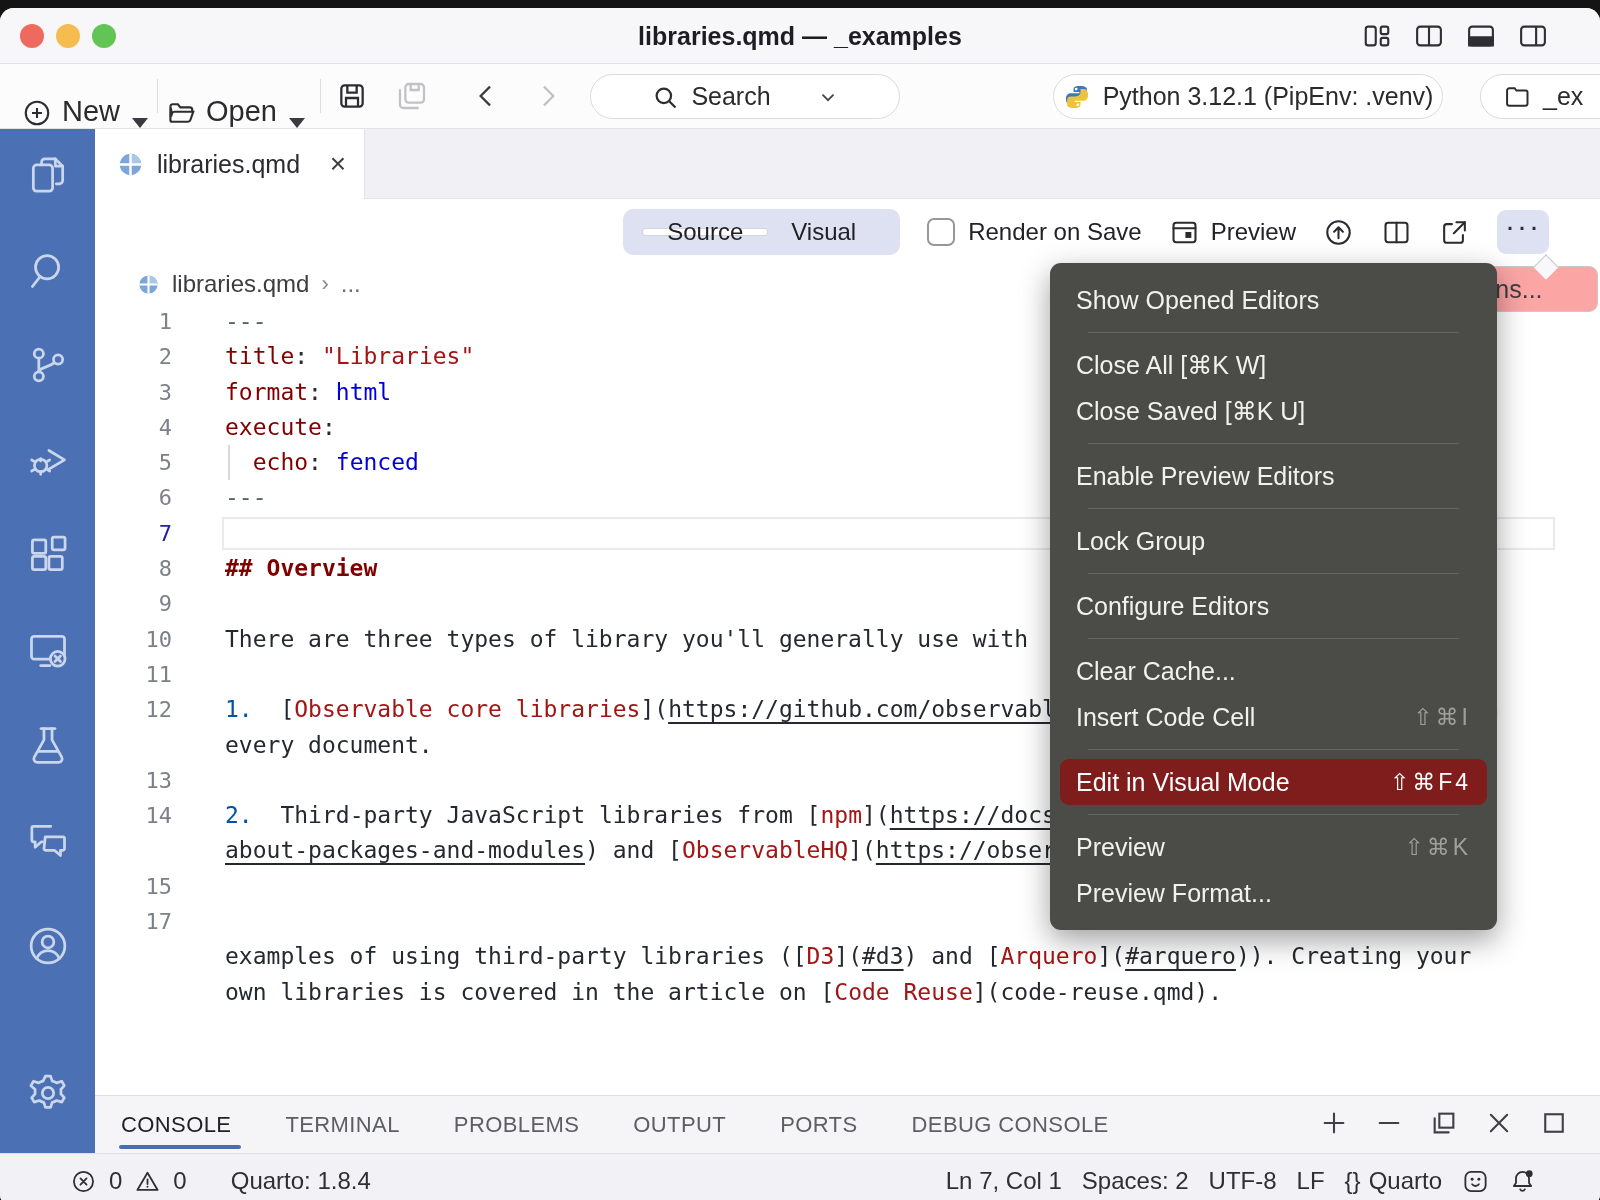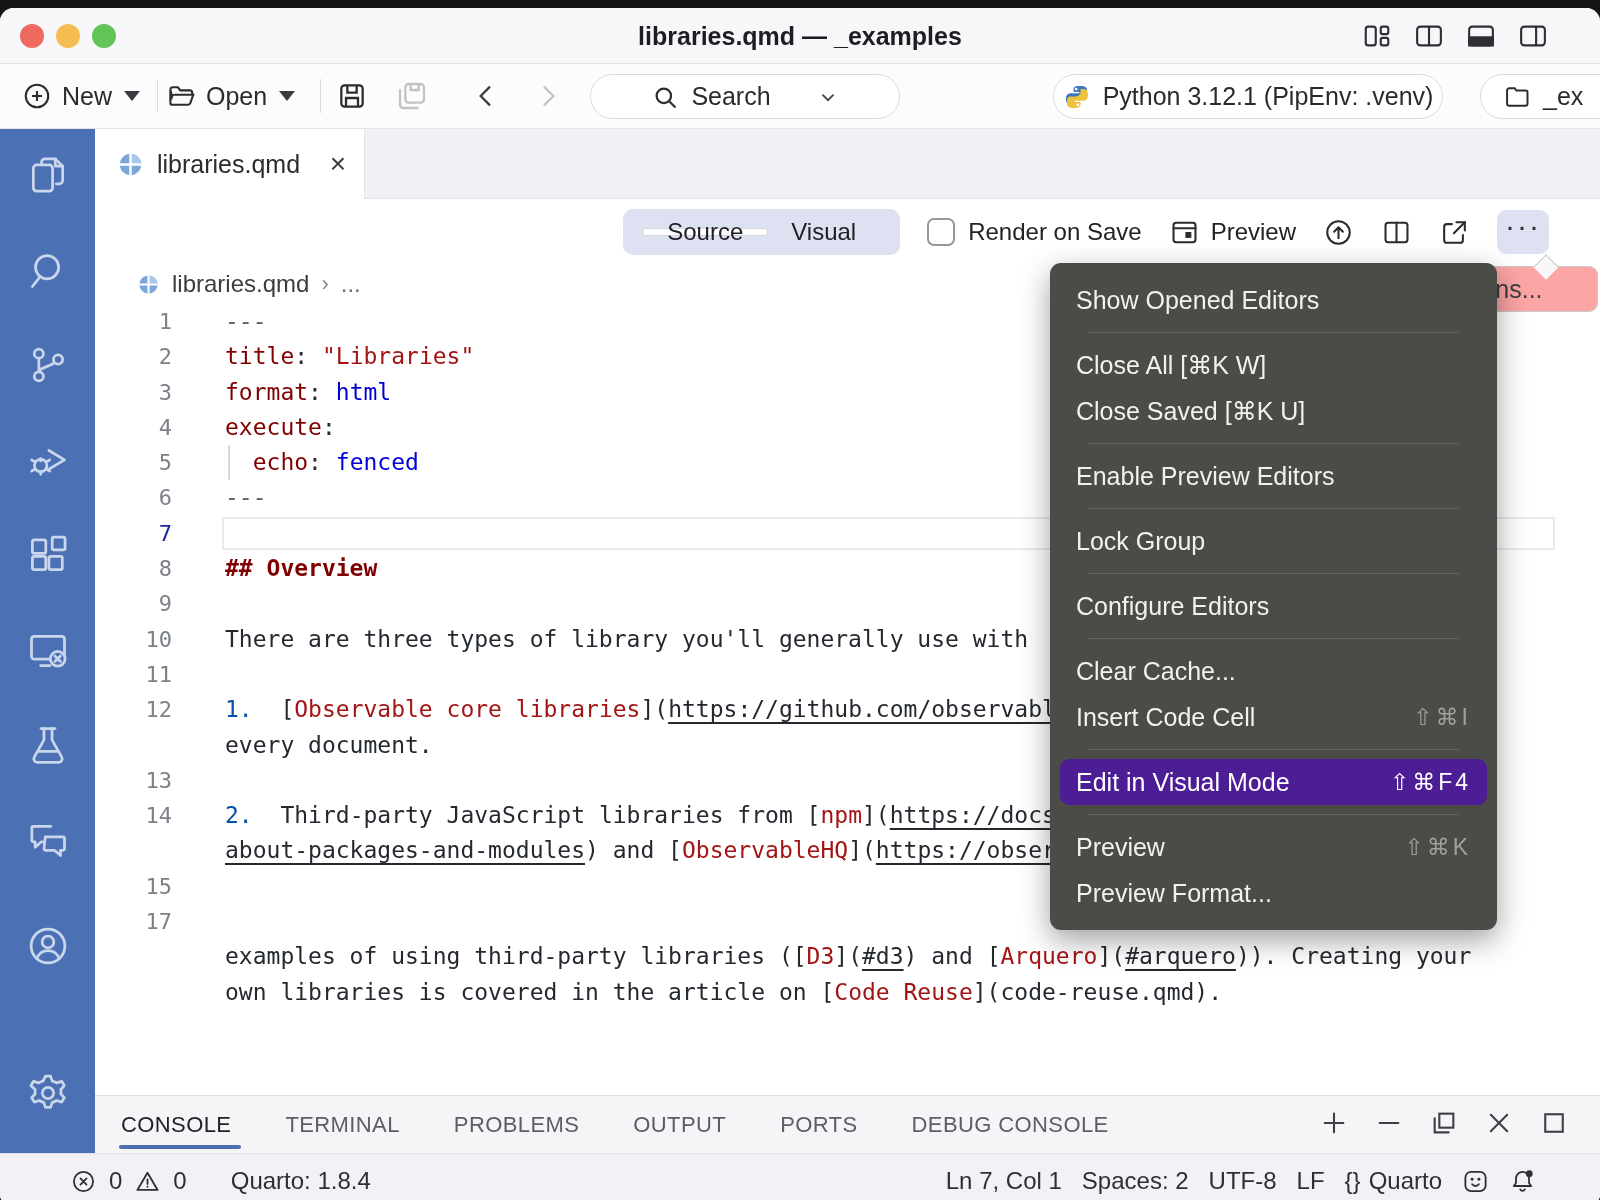--- a/index.html
+++ b/index.html
@@ -13,21 +13,21 @@
   .tl.red{left:20px;background:#ee6a5f;}
   .tl.yellow{left:56px;background:#f5bd4f;}
   .tl.green{left:92px;background:#61c454;}
   .win-title{position:absolute;left:0;right:0;top:0;height:56px;line-height:56px;text-align:center;
     font-size:25px;font-weight:600;color:#1d1d22;}
   .win-icons{position:absolute;right:52px;top:13px;display:flex;gap:22px;}
   .win-icons svg{width:30px;height:30px;stroke:#2f2f34;fill:none;stroke-width:1.7;}
 
   
   .toolbar{position:absolute;left:0;top:56px;width:1600px;height:65px;background:#fcfcfd;border-bottom:1px solid #e2e2e7;}
-  .tbtn{position:absolute;top:0;height:64px;display:flex;align-items:center;gap:10px;font-size:25px;color:#2a2a2f;}
+  .tbtn{position:absolute;top:0;height:64px;display:flex;align-items:flex-end;gap:10px;font-size:29px;color:#2a2a2f;}
   .tbtn svg{width:30px;height:30px;stroke:#2c2c31;fill:none;stroke-width:1.7;}
   .tbtn .caret{width:0;height:0;border-left:8px solid transparent;border-right:8px solid transparent;border-top:10px solid #3a3a40;margin-left:2px;}
   .tsep{position:absolute;top:15px;width:1px;height:34px;background:#dcdce1;}
   .ticon{position:absolute;top:16px;width:32px;height:32px;}
   .ticon svg{width:32px;height:32px;fill:none;stroke-width:1.7;}
   .pill{position:absolute;top:10px;height:45px;background:#fff;border:1.5px solid #dadade;border-radius:23px;
     display:flex;align-items:center;justify-content:center;gap:12px;font-size:25px;color:#2a2a2f;}
   .pill svg{width:28px;height:28px;}
 
   
@@ -77,21 +77,21 @@
   .tok-num{color:#0451a5}.tok-link{color:#a31515}
   .tok-url{color:#24292f;text-decoration:underline;text-underline-offset:5px;text-decoration-thickness:1.5px;}
   .tok-txt,.tok-pun{color:#24292f}.tok-head{color:#800000;font-weight:bold}
 
   
   .menu{position:absolute;left:1050px;top:255px;width:447px;background:#4b4b48;border-radius:11px;
     padding:14px 0;box-shadow:0 10px 30px rgba(0,0,0,.38);z-index:60;}
   .mi{height:46px;display:flex;align-items:center;justify-content:space-between;padding:0 26px;
     font-size:25px;color:#f1f1ee;}
   .mi .sc{color:#a0a09b;letter-spacing:3px;font-size:23px;}
-  .mi.sel{background:#4c1d95;margin:0 10px;padding:0 16px;border-radius:9px;color:#fff;}
+  .mi.sel{background:#7f1d1d;margin:0 10px;padding:0 16px;border-radius:9px;color:#fff;}
   .mi.sel .sc{color:#fff;}
   .msep{height:1px;background:#646460;margin:9px 38px;}
   .tooltip{position:absolute;left:1440px;top:258px;width:158px;height:46px;background:#fca5a5;border:1px solid #c8c8cd;
     border-radius:9px;z-index:40;font-size:25px;color:#3c3c41;line-height:44px;text-align:center;padding-right:14px;}
   .tipcaret{position:absolute;left:1537px;top:250px;width:18px;height:18px;background:#f8f8fa;
     border-left:1px solid #c8c8cd;border-top:1px solid #c8c8cd;transform:rotate(45deg);z-index:41;}
 
   
   .panelbar{position:absolute;left:95px;top:1087px;width:1505px;height:58px;background:#f5f5f8;border-top:1px solid #dddde2;
     display:flex;align-items:center;padding-left:26px;}

